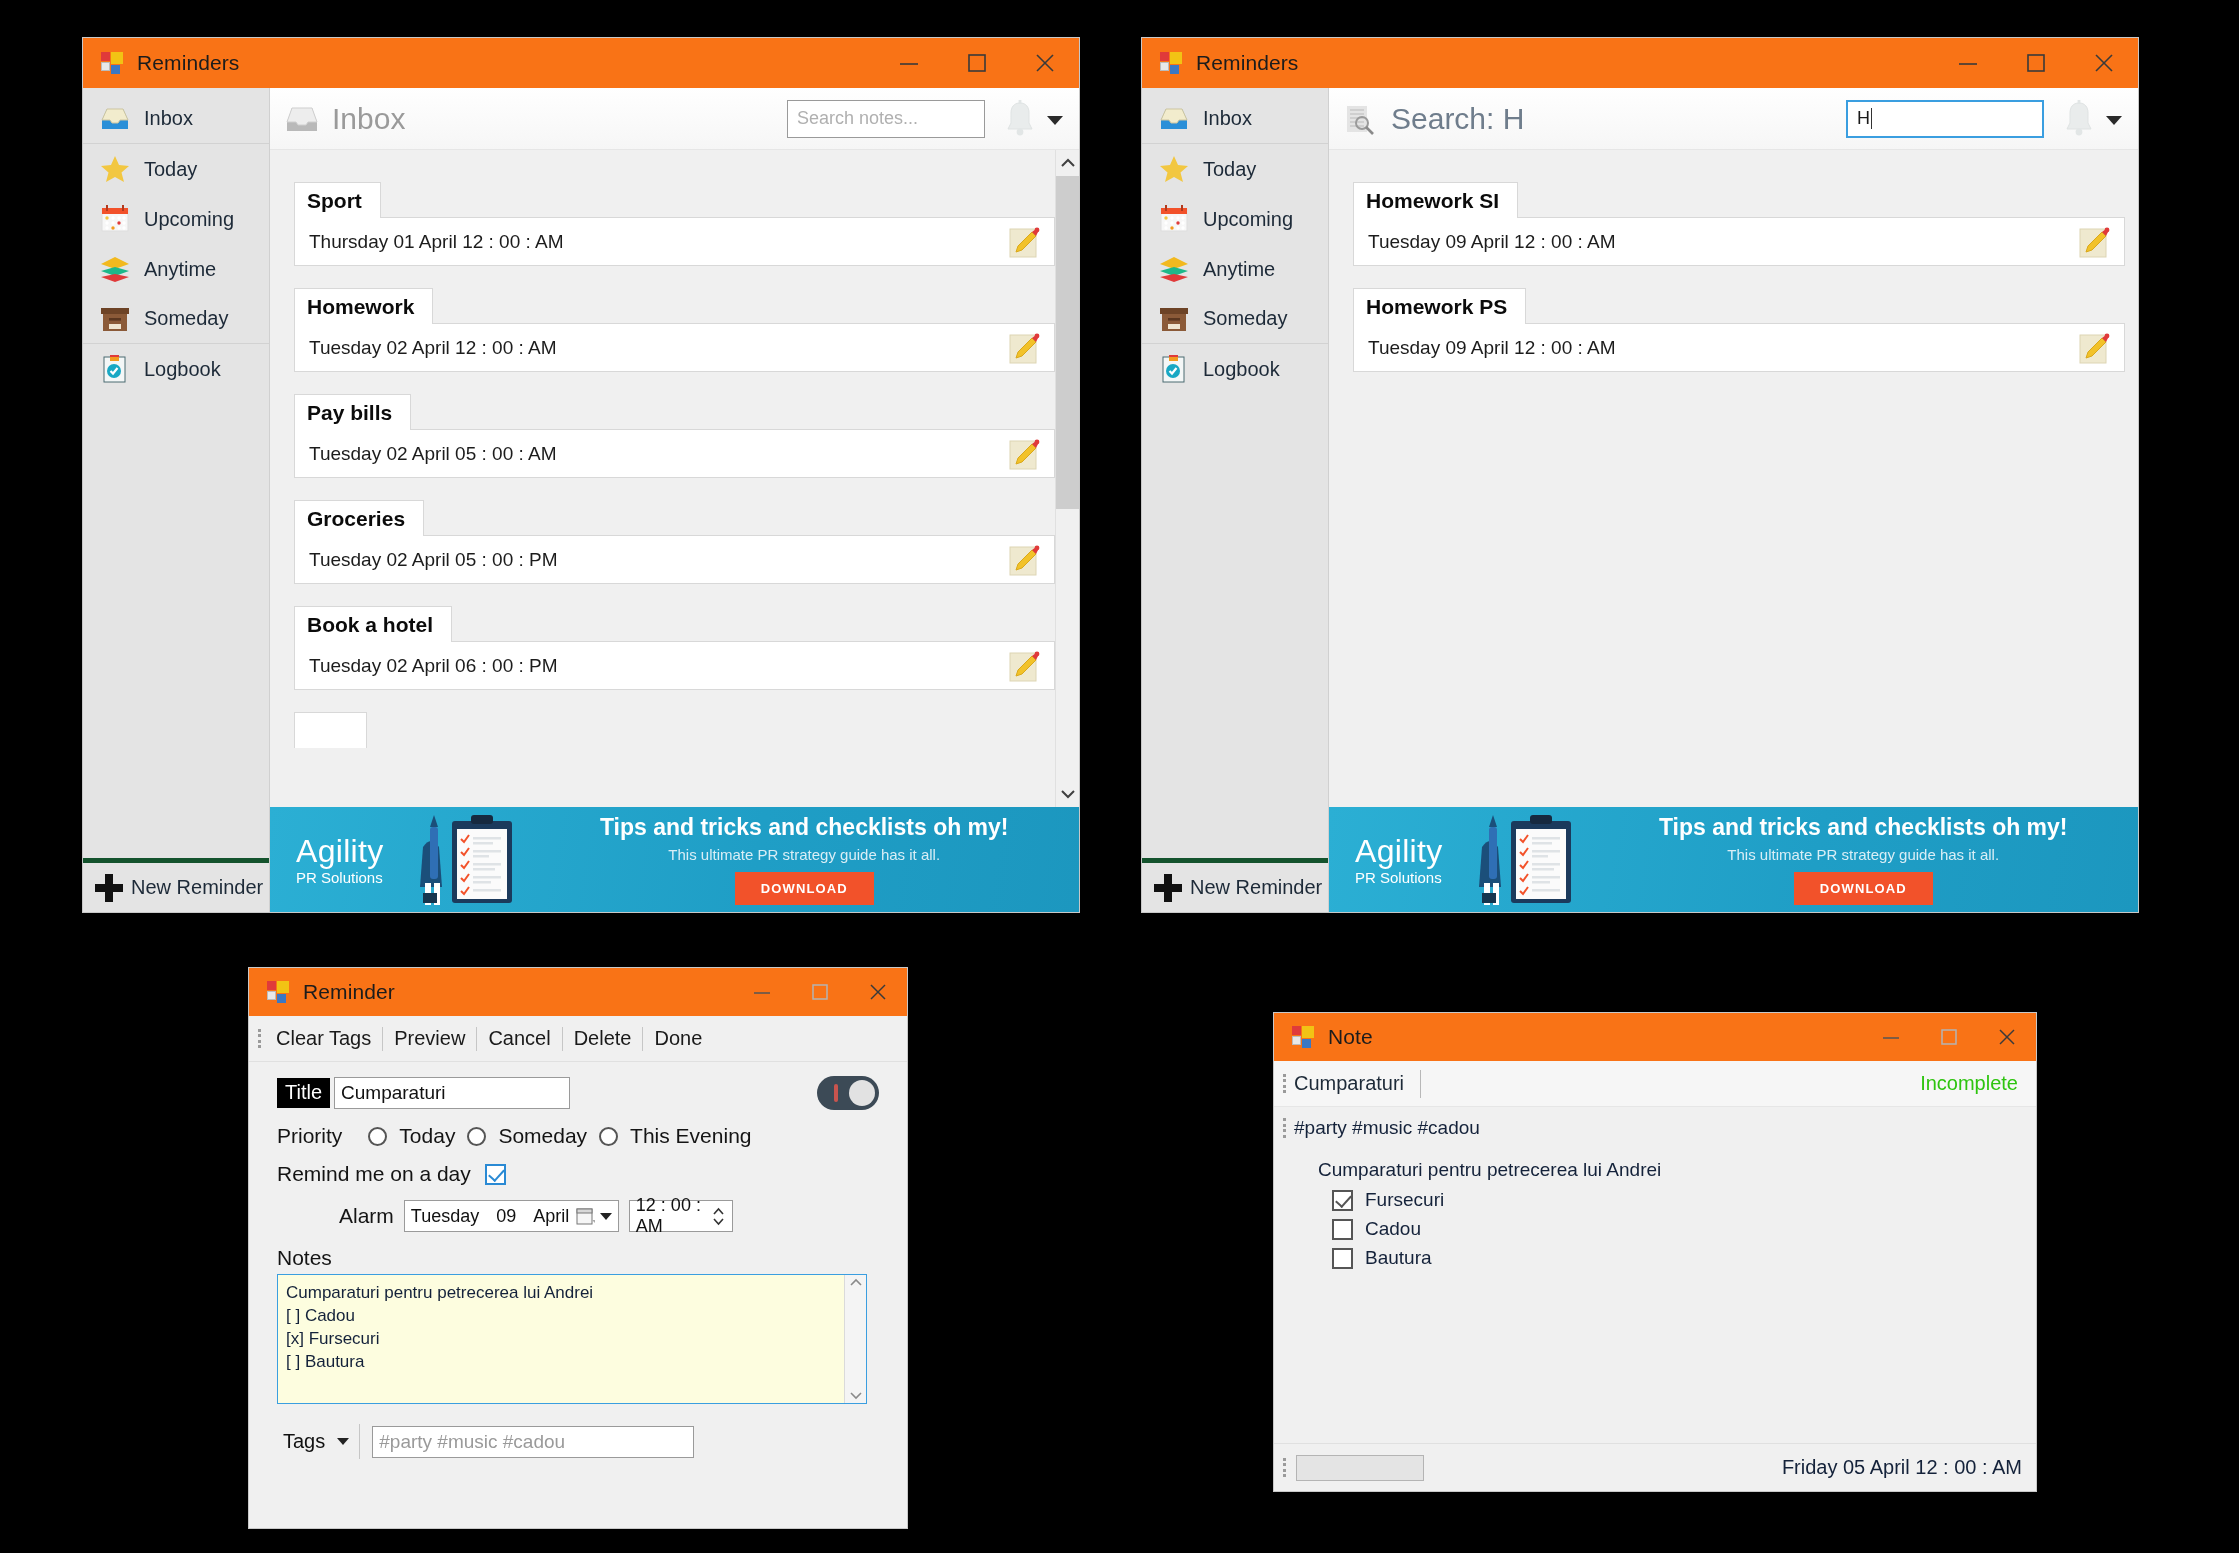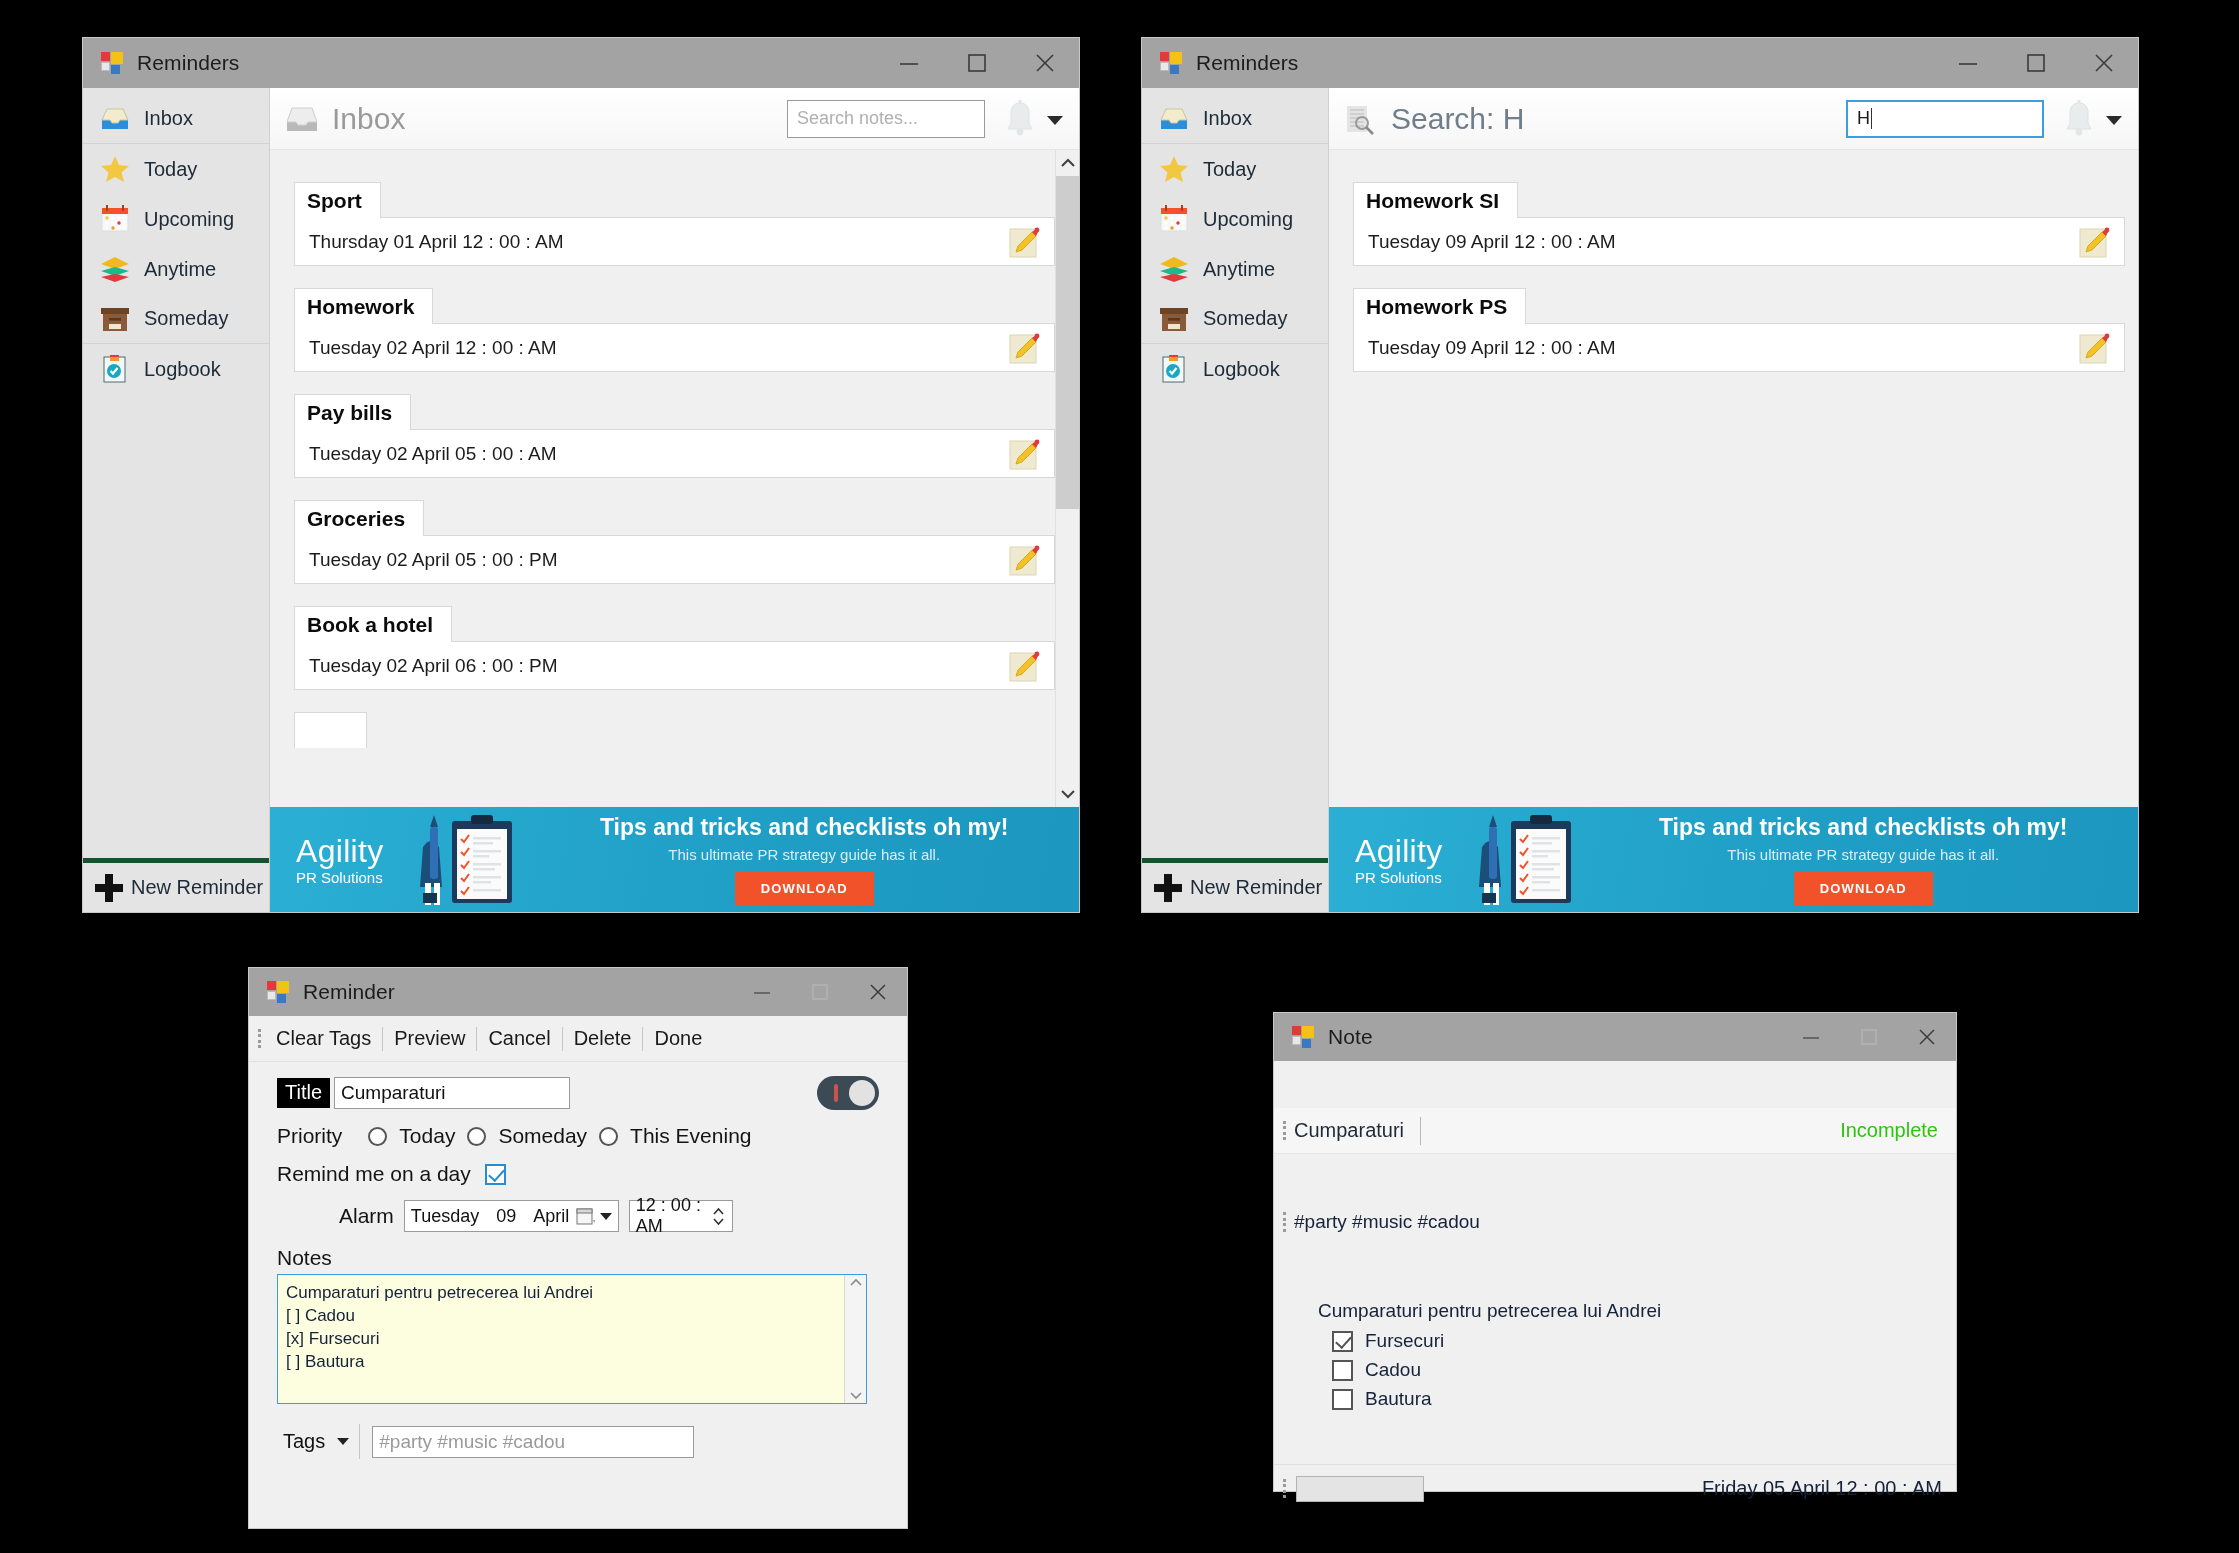--- a/index.html
+++ b/index.html
@@ -12,21 +12,21 @@
     overflow:hidden;
   }
   .win {
     position:absolute;
     background:#f0f0f0;
     box-shadow:0 0 0 1px #c8c8c8;
     display:flex; flex-direction:column;
   }
   
   .titlebar {
-    height:50px; background:#a3a3a3;
+    height:50px; background:#f97316;
     display:flex; align-items:center;
     flex:0 0 auto;
     position:relative;
   }
   .tb-icon { width:22px; height:22px; margin-left:18px; position:relative; flex:0 0 auto; }
   .tb-icon i { position:absolute; display:block; }
   .tb-icon .q1 { left:0; top:0; width:9px; height:9px; background:#e03a3a; }
   .tb-icon .q2 { left:10px; top:0; width:12px; height:12px; background:#f2c314; }
   .tb-icon .q3 { left:0; top:10px; width:9px; height:9px; background:#e8e8e8; border:1px solid #bbb;}
   .tb-icon .q4 { left:10px; top:13px; width:9px; height:9px; background:#3b78c4; }
@@ -854,21 +854,21 @@
     <div class="tags-row">
       <span class="tags-btn">
         <span>Tags</span>
         <span class="dd-caret" style="margin-left:2px;"></span>
       </span>
       <span class="inp tags-inp">#party #music #cadou</span>
     </div>
   </div>
 </div>
 
-<div class="win" id="win-note" style="left:1274px; top:1013px; width:682px; height:478px;gap:47px;">
+<div class="win" id="win-note" style="left:1274px; top:1013px; width:762px; height:478px;">
 
   <div class="titlebar" style="height:48px;">
     <div class="tb-icon">
       <i class="q1"></i>
         <i class="q2"></i>
         <i class="q3"></i>
         <i class="q4"></i>
     </div>
     <div class="tb-title">Note</div>
     <div class="tb-buttons">

